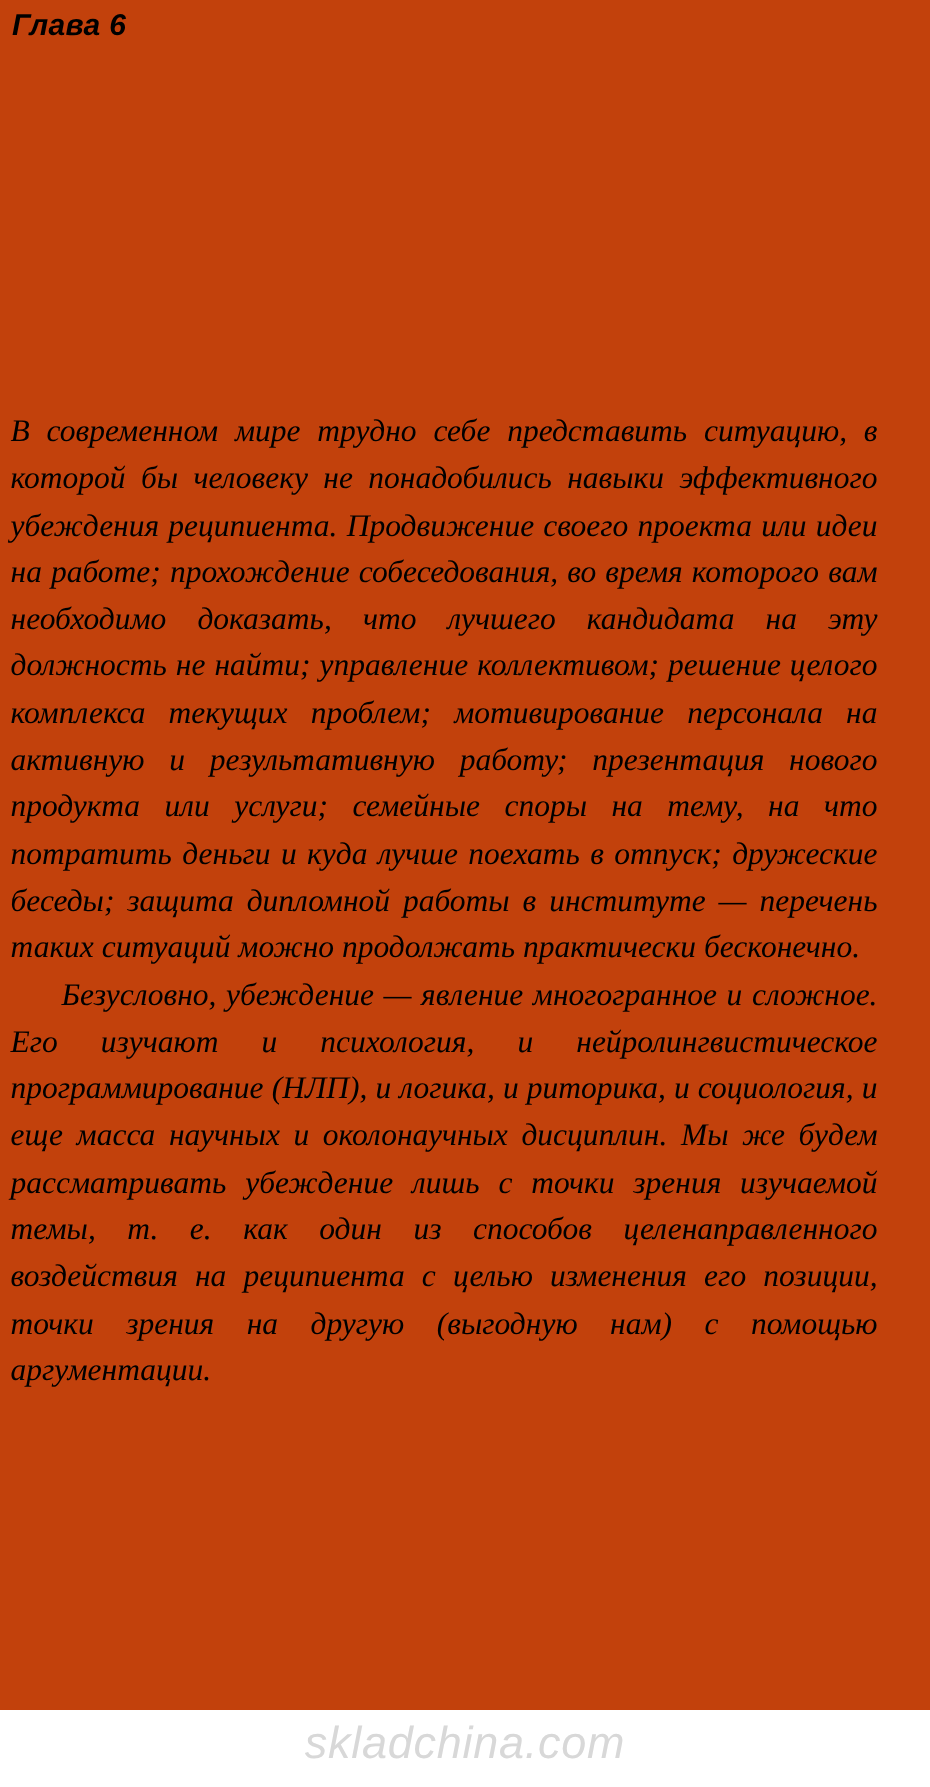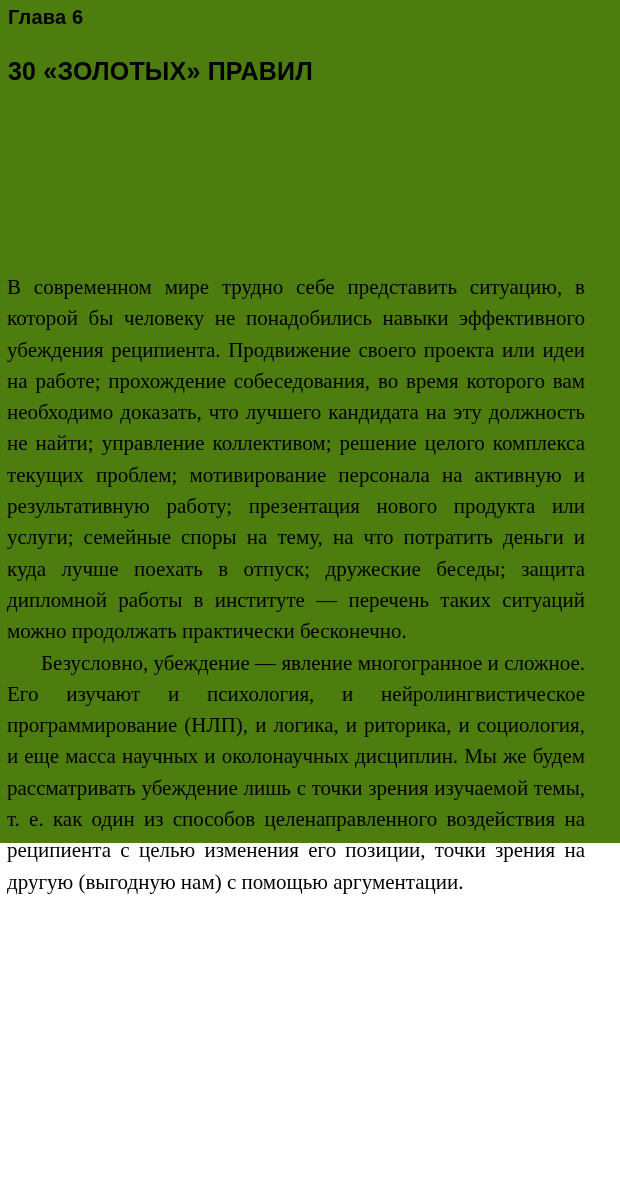--- a/index.html
+++ b/index.html
@@ -12,22 +12,23 @@
     height: 1191px;
     position: relative;
     font-family: "Liberation Serif", serif;
     color: #000000;
     overflow: hidden;
   }
   .page {
     position: absolute;
     left: 0; top: 0;
     width: 620px;
-    height: 843px;
-    background: #4d7c0f;
+    height: 1140px;
+    background: #c2410c;
+    font-style: italic;
   }
   .chapter-label {
     position: absolute;
     left: 8px;
     top: 6px;
     font-family: "Liberation Sans", sans-serif;
     font-weight: bold;
     font-size: 20px;
     letter-spacing: 0.2px;
     color: #000;
@@ -79,22 +80,22 @@
   }
 </style>
 </head>
 <body>
 
 <div class="page">
 
   <div class="chapter-label">Глава 6</div>
 
   <div class="title-block">
-    <div class="title-line">30 «ЗОЛОТЫХ» ПРАВИЛ</div>
   </div>
 
   <div class="body-block">
     <p class="para">В современном мире трудно себе представить ситуацию, в которой бы человеку не понадобились навыки эффективного убеждения реципиента. Продвижение своего проекта или идеи на работе; прохождение собеседования, во время которого вам необходимо доказать, что лучшего кандидата на эту должность не найти; управление коллективом; решение целого комплекса текущих проблем; мотивирование персонала на активную и результативную работу; презентация нового продукта или услуги; семейные споры на тему, на что потратить деньги и куда лучше поехать в отпуск; дружеские беседы; защита дипломной работы в институте — перечень таких ситуаций можно продолжать практически бесконечно.</p>
     <p class="para indent">Безусловно, убеждение — явление многогранное и сложное. Его изучают и психология, и нейролингвистическое программирование (НЛП), и логика, и риторика, и социология, и еще масса научных и околонаучных дисциплин. Мы же будем рассматривать убеждение лишь с точки зрения изучаемой темы, т. е. как один из способов целенаправленного воздействия на реципиента с целью изменения его позиции, точки зрения на другую (выгодную нам) с помощью аргументации.</p>
   </div>
 
+  <div class="watermark">skladchina.com</div>
 
 </div>
 
 </body></html>

